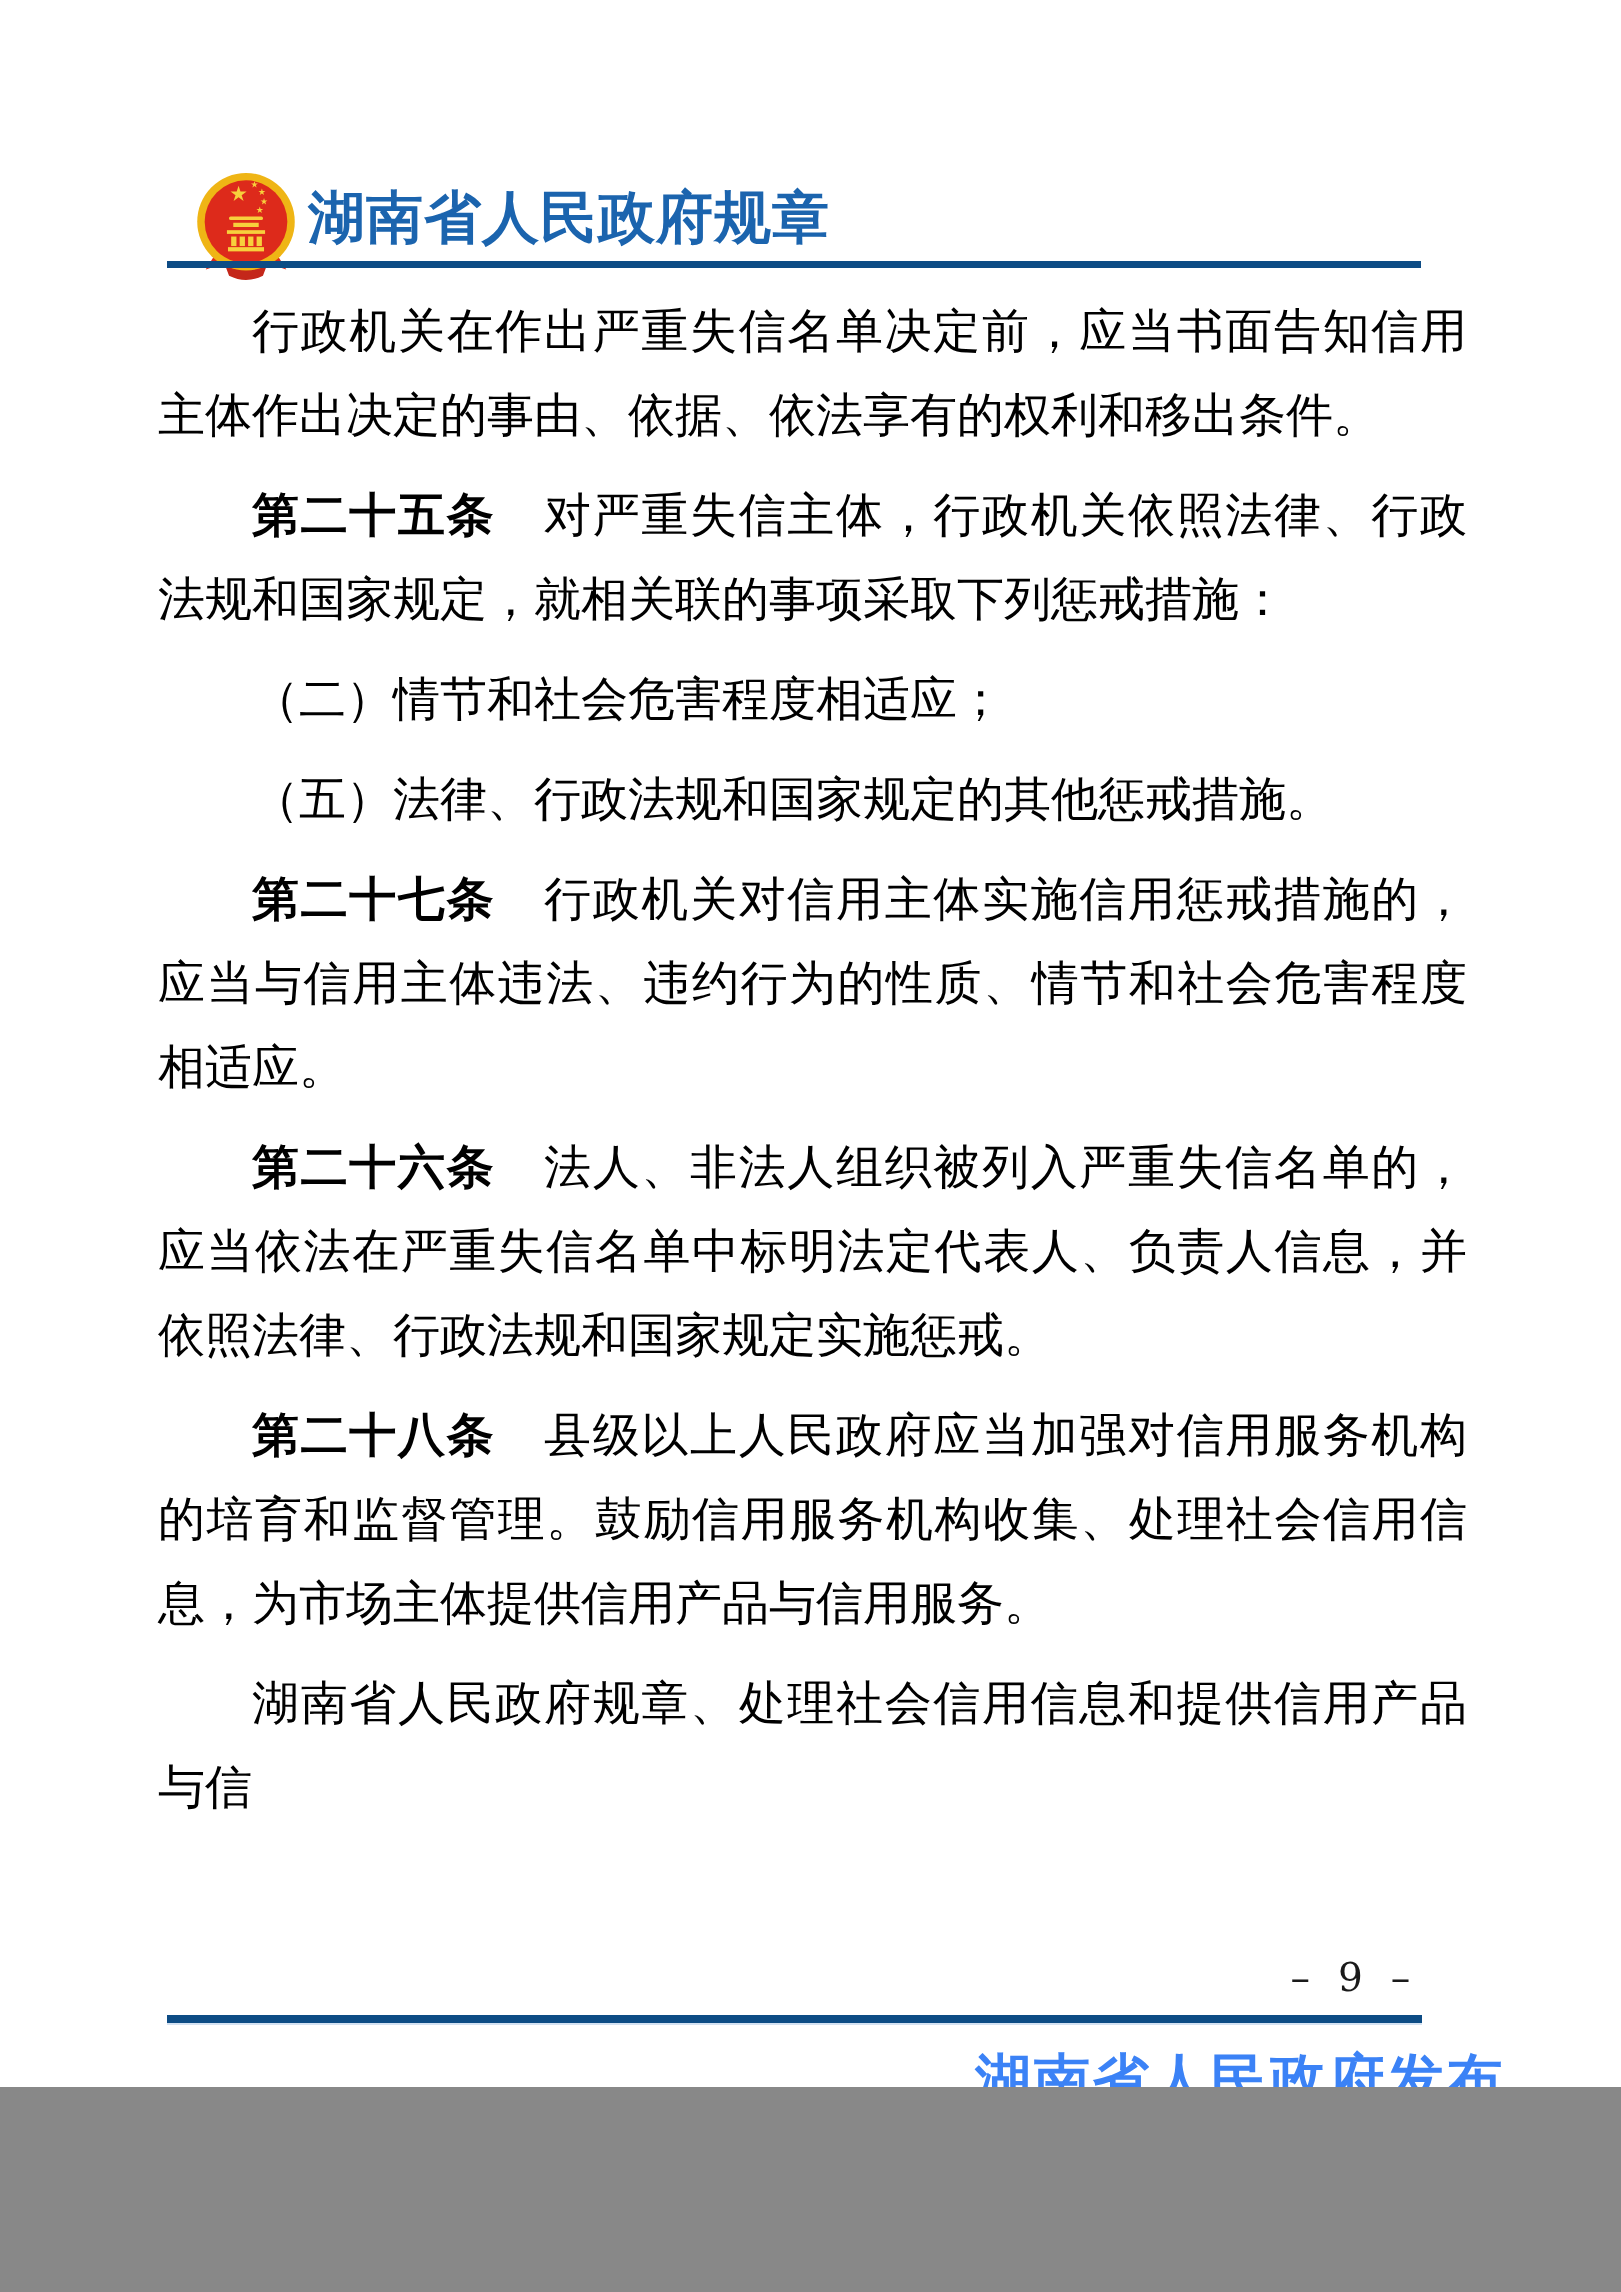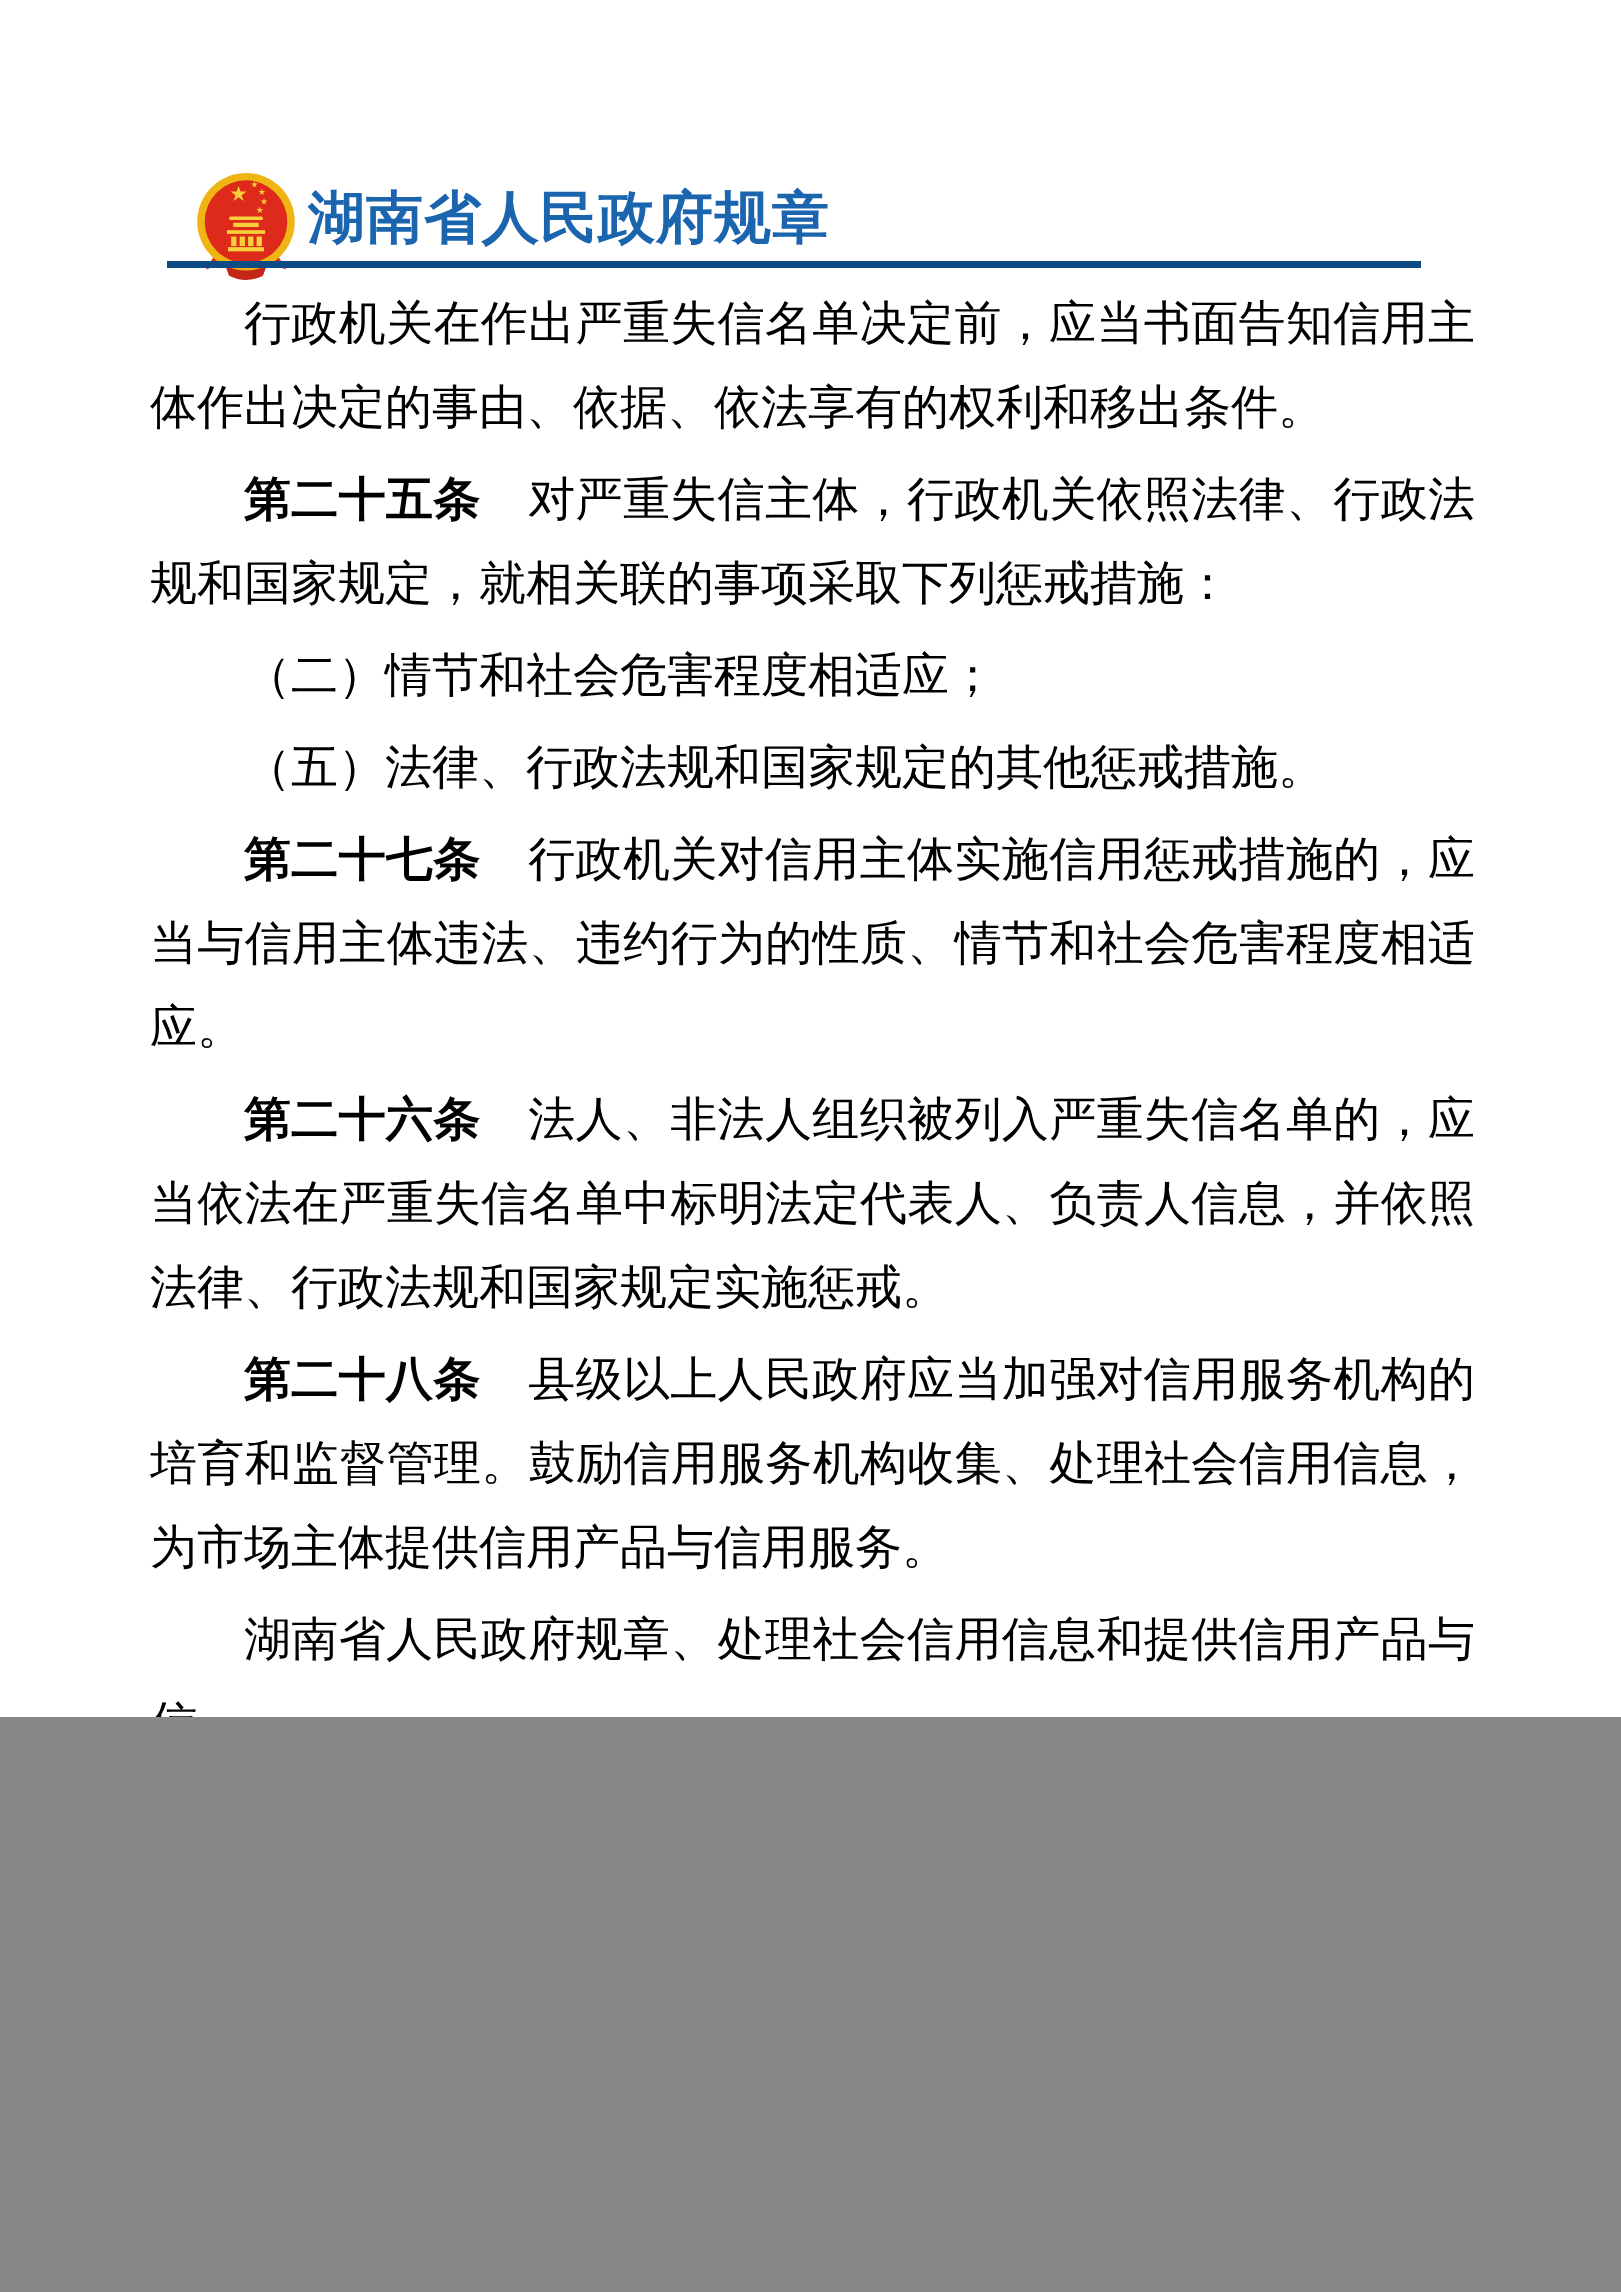--- a/index.html
+++ b/index.html
@@ -1,18 +1,18 @@
 <!DOCTYPE html>
 <html><head>
 <meta charset="utf-8">
 <style>
   html,body { margin:0; padding:0; background:#888; }
   .page {
     position:relative;
-    width:1621px; height:1717px;
+    width:1621px; height:2087px;
     margin:0 auto;
     background:#ffffff;
     font-family:"DejaVu Serif", serif;
     overflow:hidden;
   }
   
   .emblem {
     position:absolute; left:193px; top:171px;
     width:106px; height:112px;
   }
@@ -30,21 +30,21 @@
     background:#0d4c85;
   }
   
   .body-text {
     position:absolute; left:142px; top:273px;
     width:1341px;
     font-size:47px; line-height:84px;
     color:#000;
     text-align:justify;
   }
-  .body-text p { margin:8px; padding:0; text-indent:2em; }
+  .body-text p { margin:16px; padding:0; text-indent:2em; }
   .art-head {
     font-family:"DejaVu Sans", sans-serif;
     font-weight:700;
   }
   
   .page-number {
     position:absolute; top:1956px; right:203px;
     font-size:39px; line-height:43px;
     color:#1a1a1a;
     letter-spacing:7.8px;

